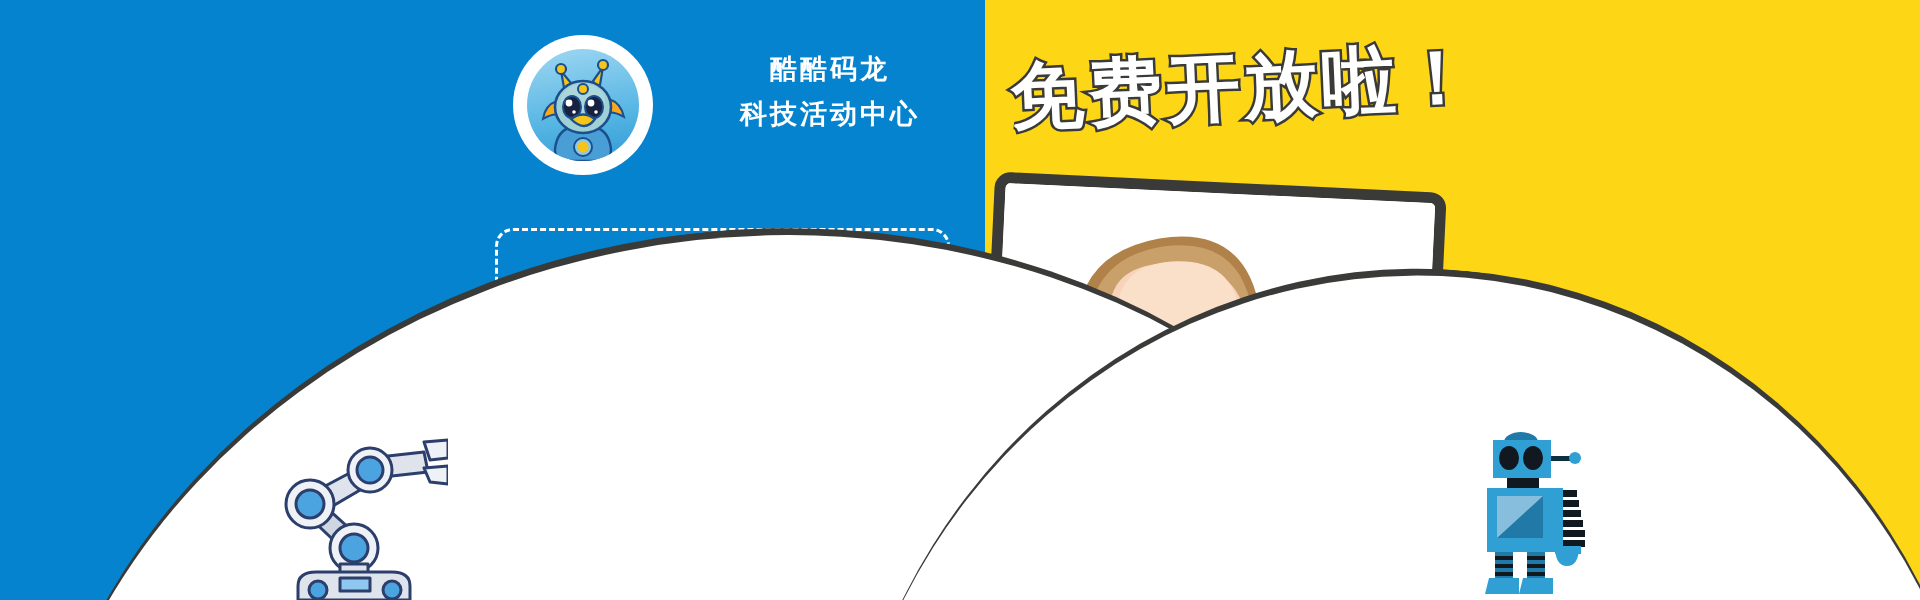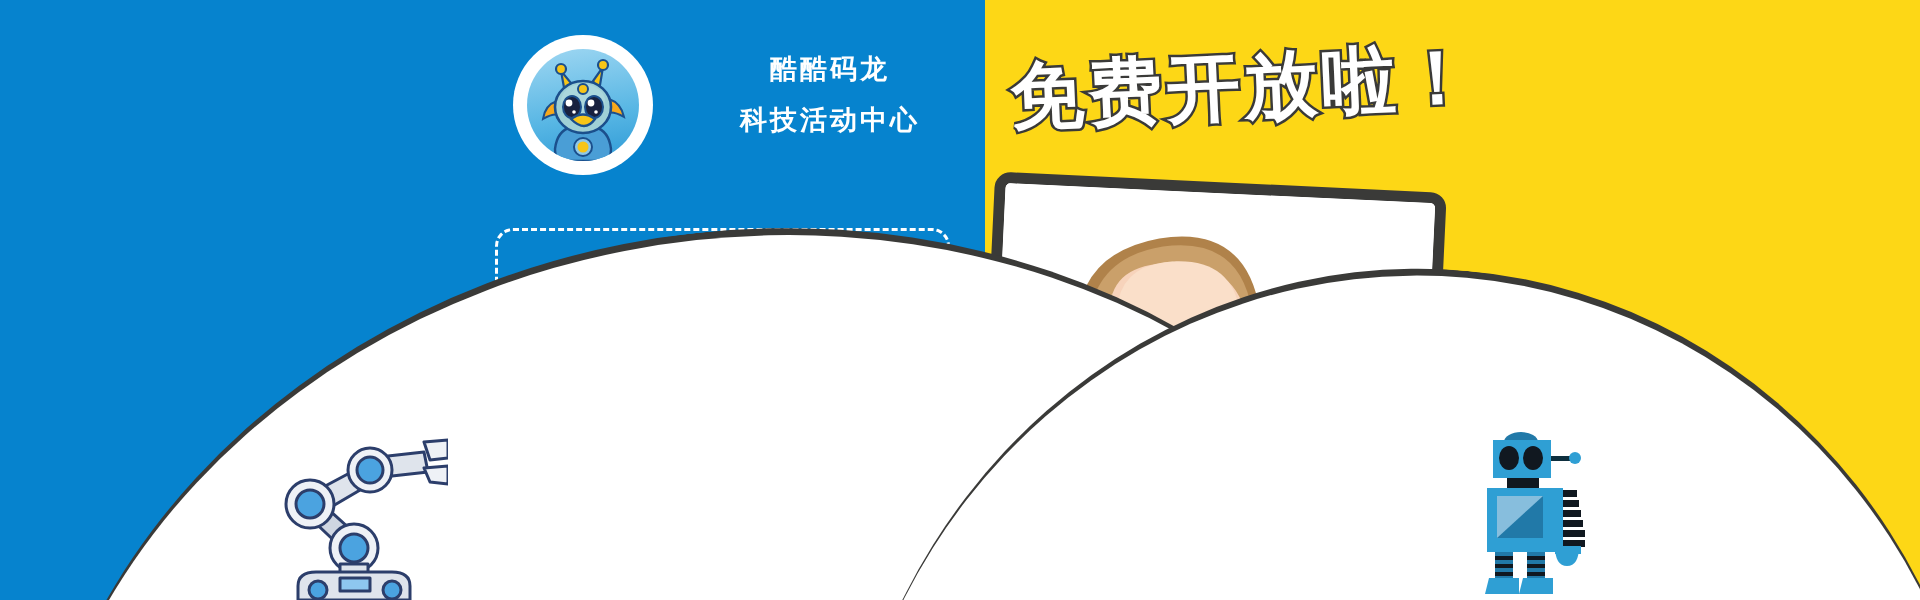--- a/index.html
+++ b/index.html
@@ -55,21 +55,21 @@
   }
   .mascot{position:absolute;left:0;top:0;}
 
   
   .brand{
     position:absolute;left:700px;top:50px;width:260px;
     text-align:center;color:#ffffff;
     font-weight:bold;letter-spacing:3px;line-height:1.45;
   }
   .brand-1{font-size:27px;}
-  .brand-2{font-size:27px;margin-top:12px;}
+  .brand-2{font-size:27px;margin-top:6px;}
 
   
   .headline{
     position:absolute;left:1010px;top:38px;
     font-size:74px;font-weight:bold;letter-spacing:4px;
     color:#ffffff;
     transform:rotate(-2.6deg);
     -webkit-text-stroke:5px #3a3a38;
     paint-order:stroke fill;
     white-space:nowrap;

